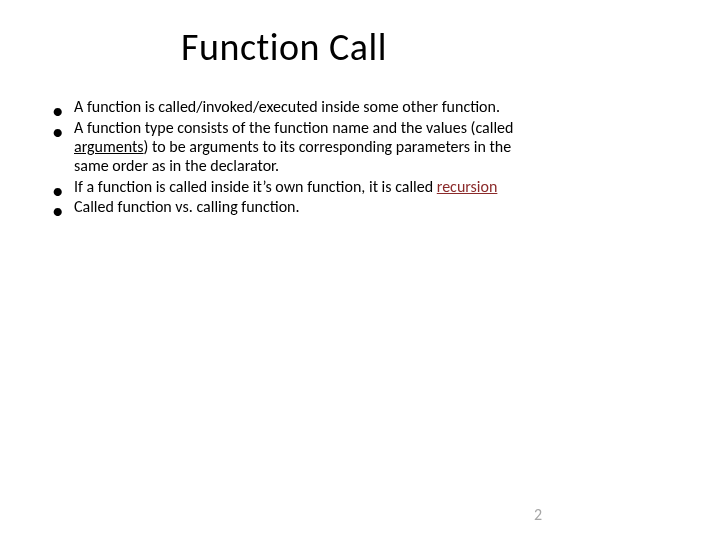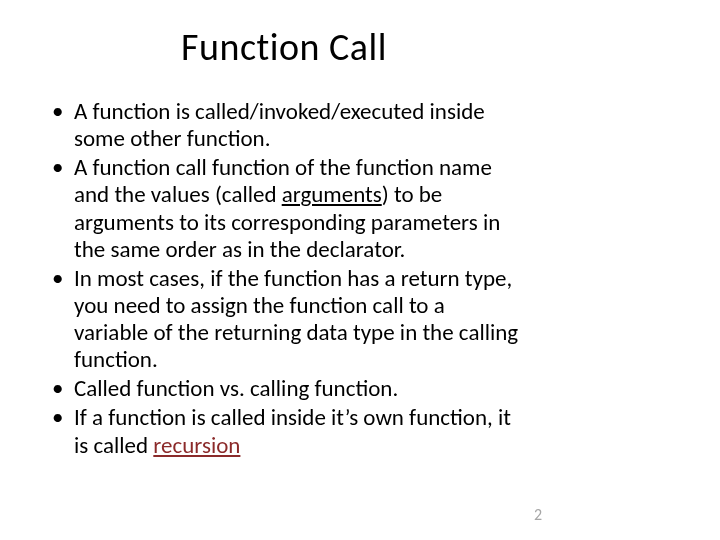--- a/index.html
+++ b/index.html
@@ -27,21 +27,21 @@
     letter-spacing: 0.5px;
   }
   ul.bullets {
     list-style: none;
     padding: 0;
     margin: 0;
   }
   ul.bullets > li {
     position: relative;
     padding-left: 26px;
-    font-size: 23px;
+    font-size: 16px;
     line-height: 1.18;
     margin: 0 0 2px 0;
   }
   ul.bullets > li::before {
     content: "•";
     position: absolute;
     left: 4px;
     top: 0;
     font-size: 23px;
   }
@@ -65,27 +65,24 @@
 <body>
 
 <div class="slide">
   <div class="title">Function Call</div>
 
   <ul class="bullets">
     <li>
       <span>A function is called/invoked/executed inside some other function.</span>
     </li>
     <li>
-      <span>A function call function of the function name and the values (called </span><span class="uline">arguments</span><span>) to be arguments to its corresponding parameters in the same order as in the declarator.</span>
+      <span>A function type consists of the function name and the values (called </span><span class="uline">arguments</span><span>) to be arguments to its corresponding parameters in the same order as in the declarator.</span>
     </li>
     <li>
-      <span>In most cases, if the function has a return type, you need to assign the function call to a variable of the returning data type in the calling function.</span>
+      <span>If a function is called inside it’s own function, it is called </span><span class="recursion">recursion</span>
     </li>
     <li>
       <span>Called function vs. calling function.</span>
-    </li>
-    <li>
-      <span>If a function is called inside it’s own function, it is called </span><span class="recursion">recursion</span>
     </li>
   </ul>
 
   <div class="pagenum">2</div>
 </div>
 
 </body></html>

